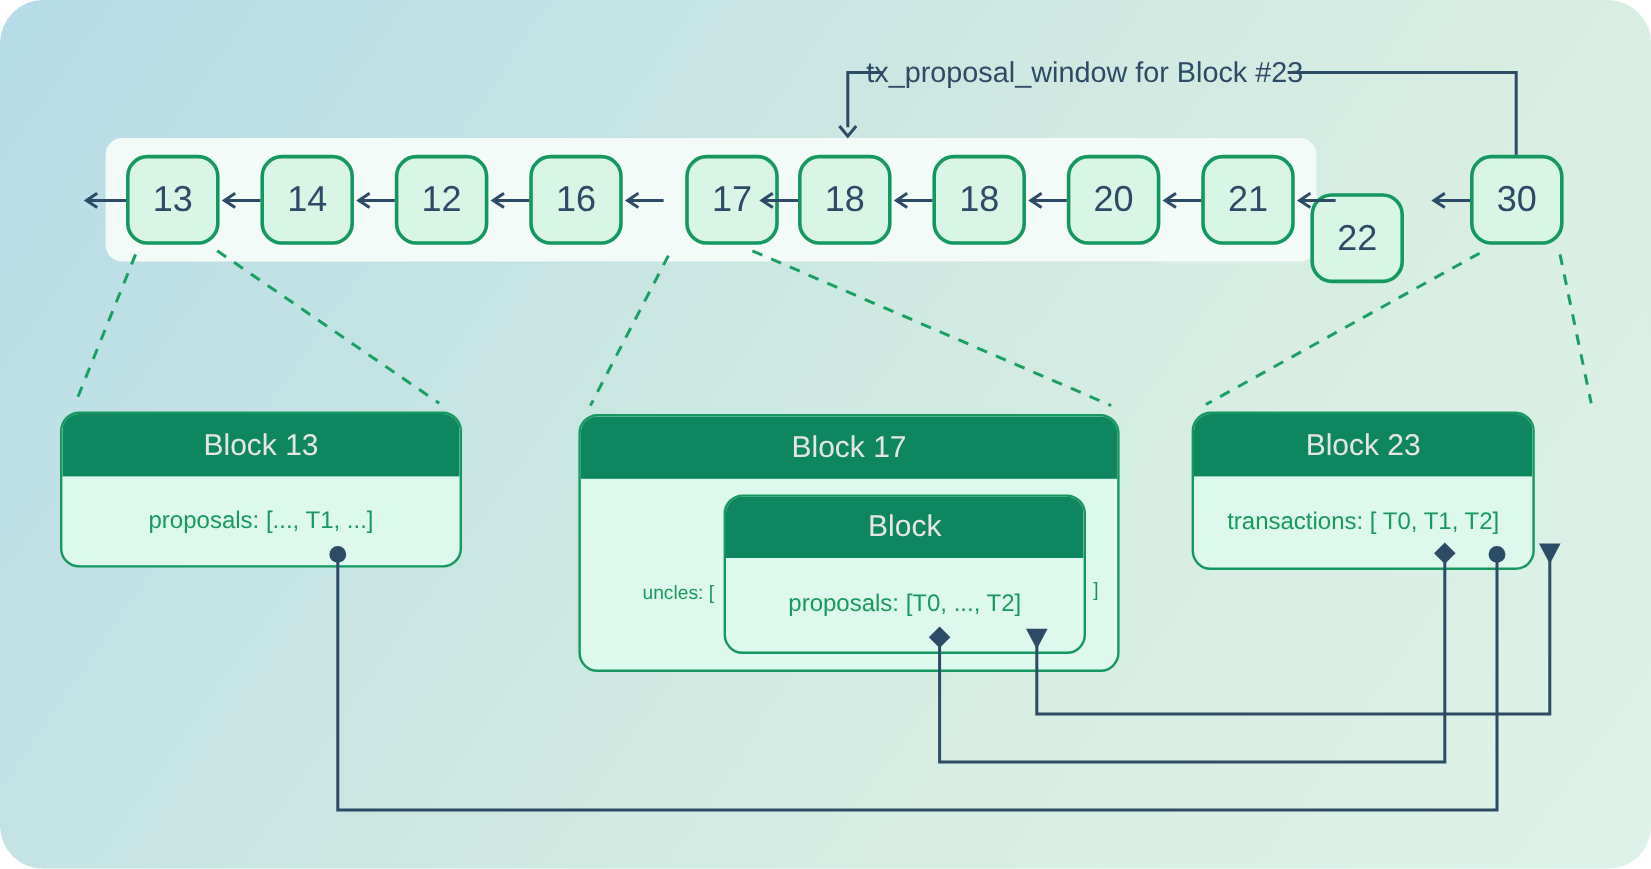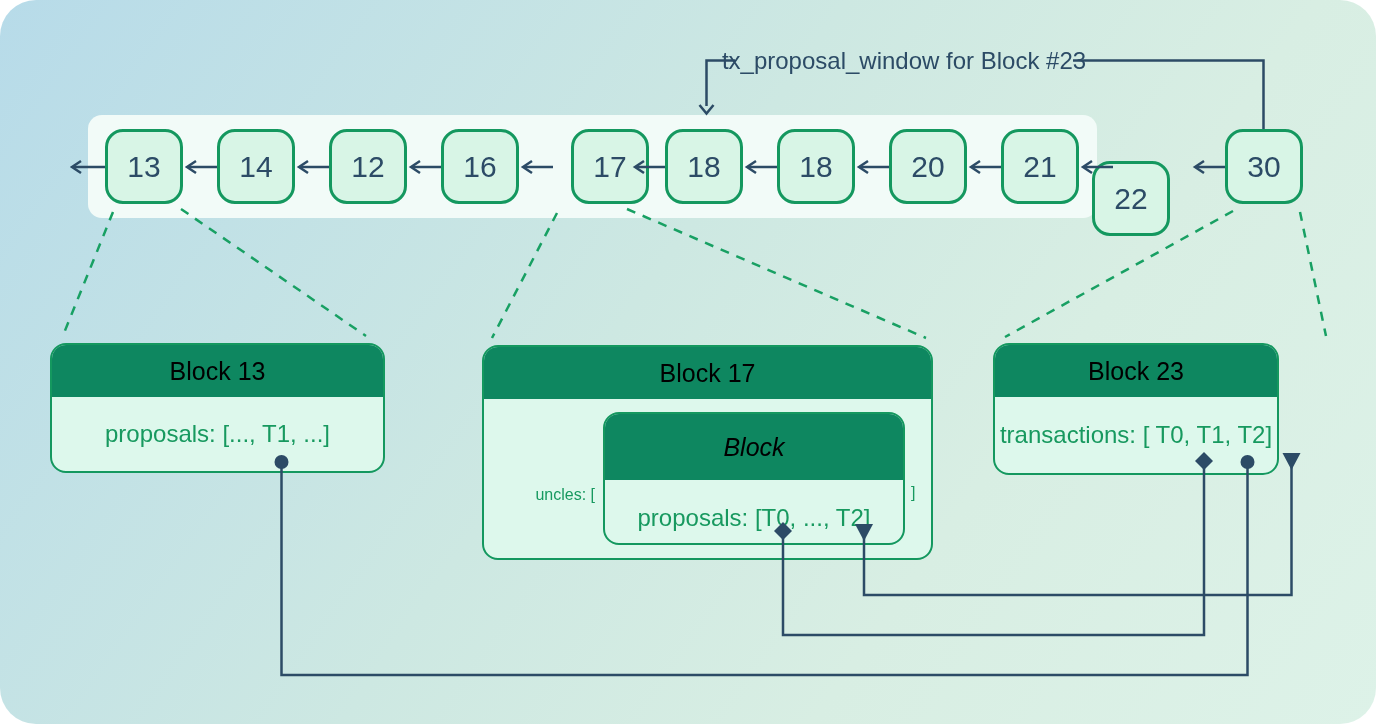--- a/index.html
+++ b/index.html
@@ -17,29 +17,29 @@
     border:3px solid #14985f;border-radius:18px;background:#d8f5e6;
     display:flex;align-items:center;justify-content:center;
     font-size:30px;color:#2c4b66;
   }
   .annotation-label{
     position:absolute;left:904px;top:61px;transform:translate(-50%,-50%);
     white-space:nowrap;font-size:24px;color:#2c4b66;
   }
   .card{position:absolute;box-sizing:border-box;border:2.5px solid #14985f;border-radius:16px;
     background:#ddf8ec;overflow:hidden;}
-  .card-header{box-sizing:border-box;height:52px;background:#0e8760;color:#000000;
+  .card-header{box-sizing:border-box;height:52px;background:#0e8760;color:#e5e5e5;
     display:flex;align-items:center;justify-content:center;font-size:25px;}
   .card-body{display:flex;align-items:center;justify-content:center;
-    font-size:24px;color:#17995f;white-space:pre;}
+    font-size:20px;color:#17995f;white-space:pre;}
   .card13{left:50px;top:343px;width:335px;height:130px;}
   .card13 .card-body{height:74px;}
   .card17{left:482px;top:345px;width:451px;height:215px;}
   .inner-card{left:603px;top:412px;width:302px;height:133px;}
-  .inner-card .card-header{height:66px;font-style:italic;}
+  .inner-card .card-header{height:51px;}
   .inner-card .card-body{height:76px;}
   .card23{left:993px;top:343px;width:286px;height:132px;}
   .card23 .card-body{height:76px;}
   .uncles-text{position:absolute;font-size:16px;color:#17995f;white-space:pre;}
   .uncles-prefix{left:482px;top:486px;width:113px;text-align:right;}
   .uncles-suffix{left:911px;top:484px;}
   #overlay{position:absolute;left:0;top:0;pointer-events:none;}
 </style>
 </head>
 <body>

